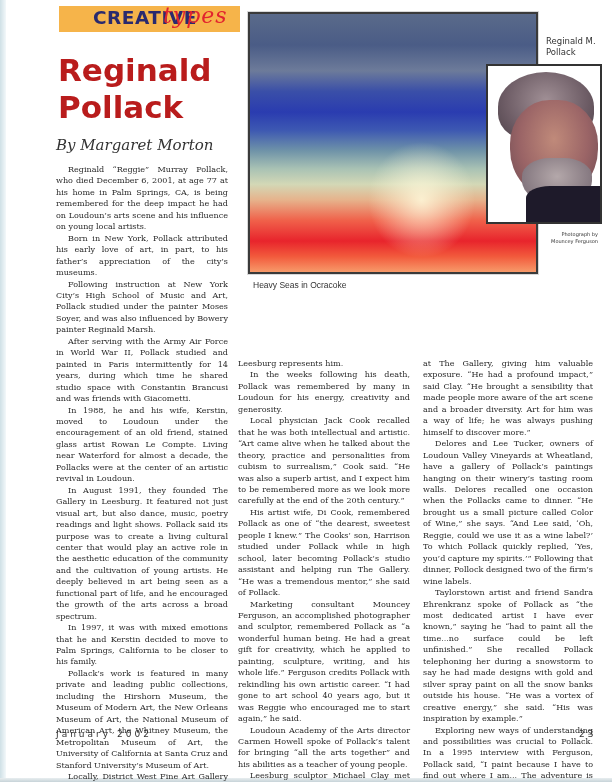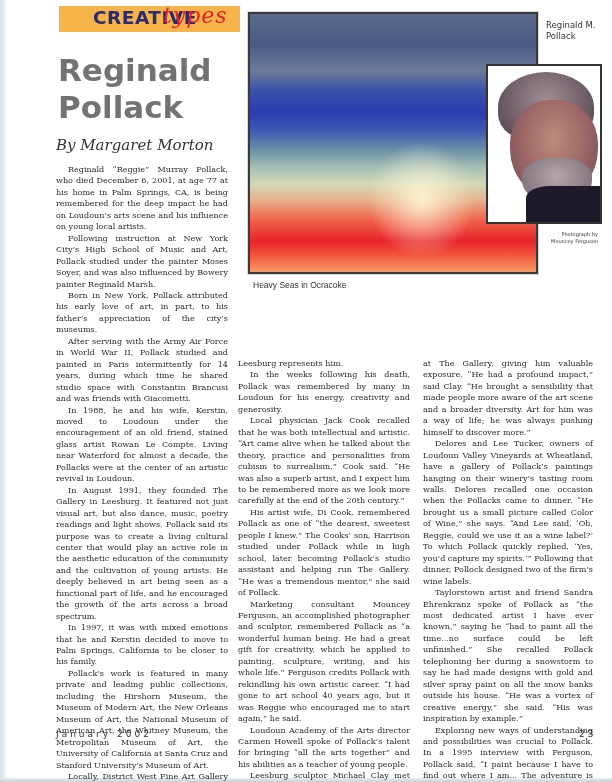--- a/index.html
+++ b/index.html
@@ -9,36 +9,36 @@
     font-family:"DejaVu Serif", serif;
     color:#2a2a2a;
   }
   .edge-left { position:absolute; left:0; top:0; width:6px; height:782px; background:linear-gradient(to right,#cfe0e6,#f3f8fa); }
   .edge-bottom { position:absolute; left:0; bottom:0; width:612px; height:4px; background:linear-gradient(to bottom,#e8eef0,#c7d3d8); }
 
   .banner { position:absolute; left:59px; top:6px; width:181px; height:26px; background:#f6b44a; }
   .banner-creative { position:absolute; left:64px; top:7px; font-family:"DejaVu Sans", sans-serif; font-weight:bold; font-size:18.5px; color:#2a2a6e; letter-spacing:0.5px;margin-left:29px; }
   .banner-types { position:absolute; left:163px; top:3px; font-family:"DejaVu Serif", serif; font-style:italic; font-size:22px; color:#e2232e; letter-spacing:1px; }
 
-  .title { position:absolute; left:58px; top:52px; font-family:"DejaVu Sans", sans-serif; font-weight:bold; font-size:31px; line-height:37px; color:#737373; }
+  .title { position:absolute; left:58px; top:52px; font-family:"DejaVu Sans", sans-serif; font-weight:bold; font-size:31px; line-height:37px; color:#b91c1c; }
   .byline { position:absolute; left:56px; top:136px; font-family:"DejaVu Serif", serif; font-style:italic; font-size:15px; color:#333; }
 
   .painting {
     position:absolute; left:248px; top:12px; width:286px; height:258px;
     border:2px solid #3a3a3a; box-shadow:0 0 0 1px #d8d8d8;
     background:
       radial-gradient(ellipse at 60% 72%, rgba(255,250,220,0.85) 0%, rgba(255,250,220,0) 22%),
       linear-gradient(to bottom,
         #5a6a8a 0%, #4a5c86 12%, #6d7b9a 22%, #3a4fa8 30%, #2a3cb0 38%,
         #3d58b2 45%, #6f93a8 53%, #a9c2b4 60%, #d3d8b6 66%, #e6b38c 72%,
         #f0614a 80%, #e8242c 88%, #f25a3c 94%, #f79a6a 100%);
   }
   .painting-caption { position:absolute; left:253px; top:280px; font-family:Liberation Sans, sans-serif; font-size:8.5px; color:#333; }
 
-  .portrait-name { position:absolute; left:546px; top:20px; font-family:"DejaVu Sans", sans-serif; font-size:8.5px; line-height:11px; color:#333; }
+  .portrait-name { position:absolute; left:546px; top:36px; font-family:"DejaVu Sans", sans-serif; font-size:8.5px; line-height:11px; color:#333; }
   .portrait {
     position:absolute; left:486px; top:64px; width:112px; height:156px;
     border:2px solid #333; background:#ffffff; overflow:hidden;
   }
   .portrait .hair { position:absolute; left:10px; top:6px; width:96px; height:70px; border-radius:50% 50% 40% 40%; background:radial-gradient(ellipse at 50% 40%, #a08f95 0%, #6e5d66 60%, #4a3e46 100%); }
   .portrait .face { position:absolute; left:22px; top:34px; width:88px; height:98px; border-radius:45% 45% 50% 50%; background:radial-gradient(ellipse at 50% 40%, #c08a7a 0%, #9a6466 55%, #6a4a52 100%); }
   .portrait .beard { position:absolute; left:34px; top:92px; width:70px; height:46px; border-radius:40% 40% 50% 50%; background:radial-gradient(ellipse at 50% 40%, #b4a8aa 0%, #857880 70%); }
   .portrait .shirt { position:absolute; left:38px; top:120px; width:80px; height:40px; background:#1e1a2a; border-radius:30% 0 0 0; }
   .photo-credit { position:absolute; left:548px; top:231px; font-family:"DejaVu Sans", sans-serif; font-size:5px; line-height:6.5px; color:#333; text-align:right; width:50px; }
 
@@ -81,22 +81,22 @@
   <div class="beard"></div>
   <div class="shirt"></div>
 </div>
 <div class="photo-credit">
   <div>Photograph by</div>
   <div>Mouncey Ferguson</div>
 </div>
 
 <div class="col col1">
     <p>Reginald “Reggie” Murray Pollack, who died December 6, 2001, at age 77 at his home in Palm Springs, CA, is being remembered for the deep impact he had on Loudoun’s arts scene and his influence on young local artists.</p>
+    <p>Born in New York, Pollack attributed his early love of art, in part, to his father’s appreciation of the city’s museums.</p>
     <p>Following instruction at New York City’s High School of Music and Art, Pollack studied under the painter Moses Soyer, and was also influenced by Bowery painter Reginald Marsh.</p>
-    <p>Born in New York, Pollack attributed his early love of art, in part, to his father’s appreciation of the city’s museums.</p>
     <p>After serving with the Army Air Force in World War II, Pollack studied and painted in Paris intermittently for 14 years, during which time he shared studio space with Constantin Brancusi and was friends with Giacometti.</p>
     <p>In 1988, he and his wife, Kerstin, moved to Loudoun under the encouragement of an old friend, stained glass artist Rowan Le Compte. Living near Waterford for almost a decade, the Pollacks were at the center of an artistic revival in Loudoun.</p>
     <p>In August 1991, they founded The Gallery in Leesburg. It featured not just visual art, but also dance, music, poetry readings and light shows. Pollack said its purpose was to create a living cultural center that would play an active role in the aesthetic education of the community and the cultivation of young artists. He deeply believed in art being seen as a functional part of life, and he encouraged the growth of the arts across a broad spectrum.</p>
     <p>In 1997, it was with mixed emotions that he and Kerstin decided to move to Palm Springs, California to be closer to his family.</p>
     <p>Pollack’s work is featured in many private and leading public collections, including the Hirshorn Museum, the Museum of Modern Art, the New Orleans Museum of Art, the National Museum of American Art, the Whitney Museum, the Metropolitan Museum of Art, the University of California at Santa Cruz and Stanford University’s Museum of Art.</p>
     <p>Locally, District West Fine Art Gallery in</p>
   </div>
 <div class="col col2">
     <p class="noindent">Leesburg represents him.</p>
     <p>In the weeks following his death, Pollack was remembered by many in Loudoun for his energy, creativity and generosity.</p>

